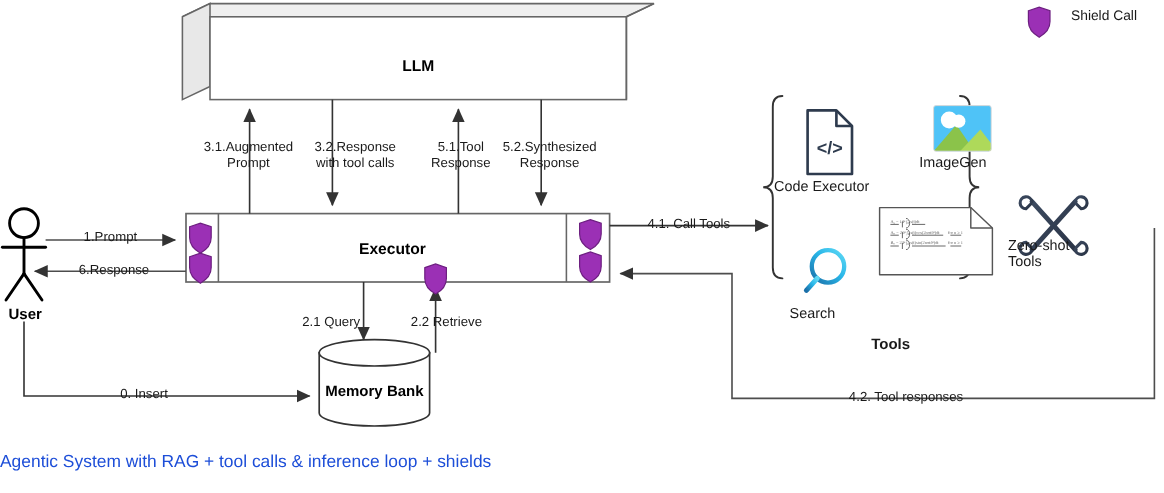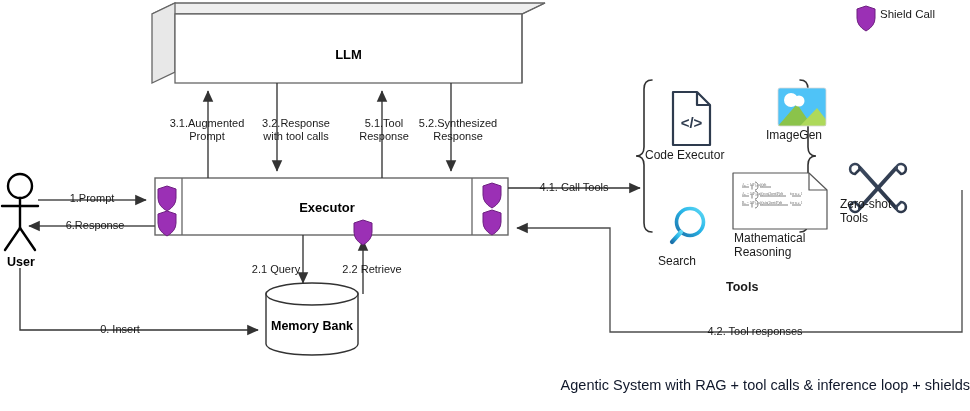--- a/index.html
+++ b/index.html
@@ -2,21 +2,21 @@
 <html><head>
 <meta charset="utf-8">
 <style>
   html,body{margin:0;padding:0;background:#ffffff;}
   body{width:970px;height:411px;position:relative;overflow:hidden;
        font-family:"Liberation Sans","DejaVu Sans",sans-serif;color:#000;}
   #stage{position:absolute;inset:0;width:970px;height:411px;}
   #stage > svg{position:absolute;left:0;top:0;}
   .lbl{position:absolute;font-size:11px;line-height:13px;color:#1a1a1a;
        text-align:center;white-space:pre-line;}
-  .title{position:absolute;font-size:14.5px;color:#0f172a;text-align:right;width:100%;left:0;}
+  .title{position:absolute;font-size:14.5px;color:#1d4ed8;text-align:left;width:100%;left:0;}
   .t-lbl{position:absolute;font-size:12px;line-height:14px;color:#1a1a1a;}
   .t-lbl.bold{font-weight:bold;font-size:12.5px;}
   .node-txt{position:absolute;font-weight:bold;font-size:13px;color:#000;text-align:center;}
 </style>
 </head>
 <body>
 
 <div id="stage">
 
   <svg width="970" height="411">
@@ -176,24 +176,22 @@
   <div class="lbl" style="left:519px;top:181px;width:110px;">4.1. Call Tools</div>
   <div class="lbl" style="left:690px;top:325px;width:130px;">4.2. Tool responses</div>
   <div class="lbl" style="left:331px;top:117px;width:106px;">5.1.Tool
 Response</div>
   <div class="lbl" style="left:394px;top:117px;width:128px;">5.2.Synthesized
 Response</div>
   <div class="lbl" style="left:48px;top:219px;width:94px;">6.Response</div>
 
   <div class="t-lbl" style="left:645px;top:148px;width:94px;">Code Executor</div>
   <div class="t-lbl" style="left:766px;top:128px;width:72px;">ImageGen</div>
-  <div class="t-lbl" style="left:734px;top:231px;width:94px;white-space:pre-line;">Mathematical
-Reasoning</div>
   <div class="t-lbl" style="left:658px;top:254px;width:66px;">Search</div>
   <div class="t-lbl" style="left:840px;top:197px;width:76px;white-space:pre-line;">Zero-shot
 Tools</div>
   <div class="t-lbl bold" style="left:726px;top:280px;width:60px;">Tools</div>
 
-  <div class="lbl" style="left:880px;top:8px;width:80px;text-align:left;font-size:11.5px;">Shield Call</div>
+  <div class="lbl" style="left:880px;top:8px;width:80px;text-align:center;font-size:11.5px;">Shield Call</div>
 
   <div class="title" style="top:377px;">Agentic System with RAG + tool calls &amp; inference loop + shields</div>
 
 </div>
 
 </body></html>

